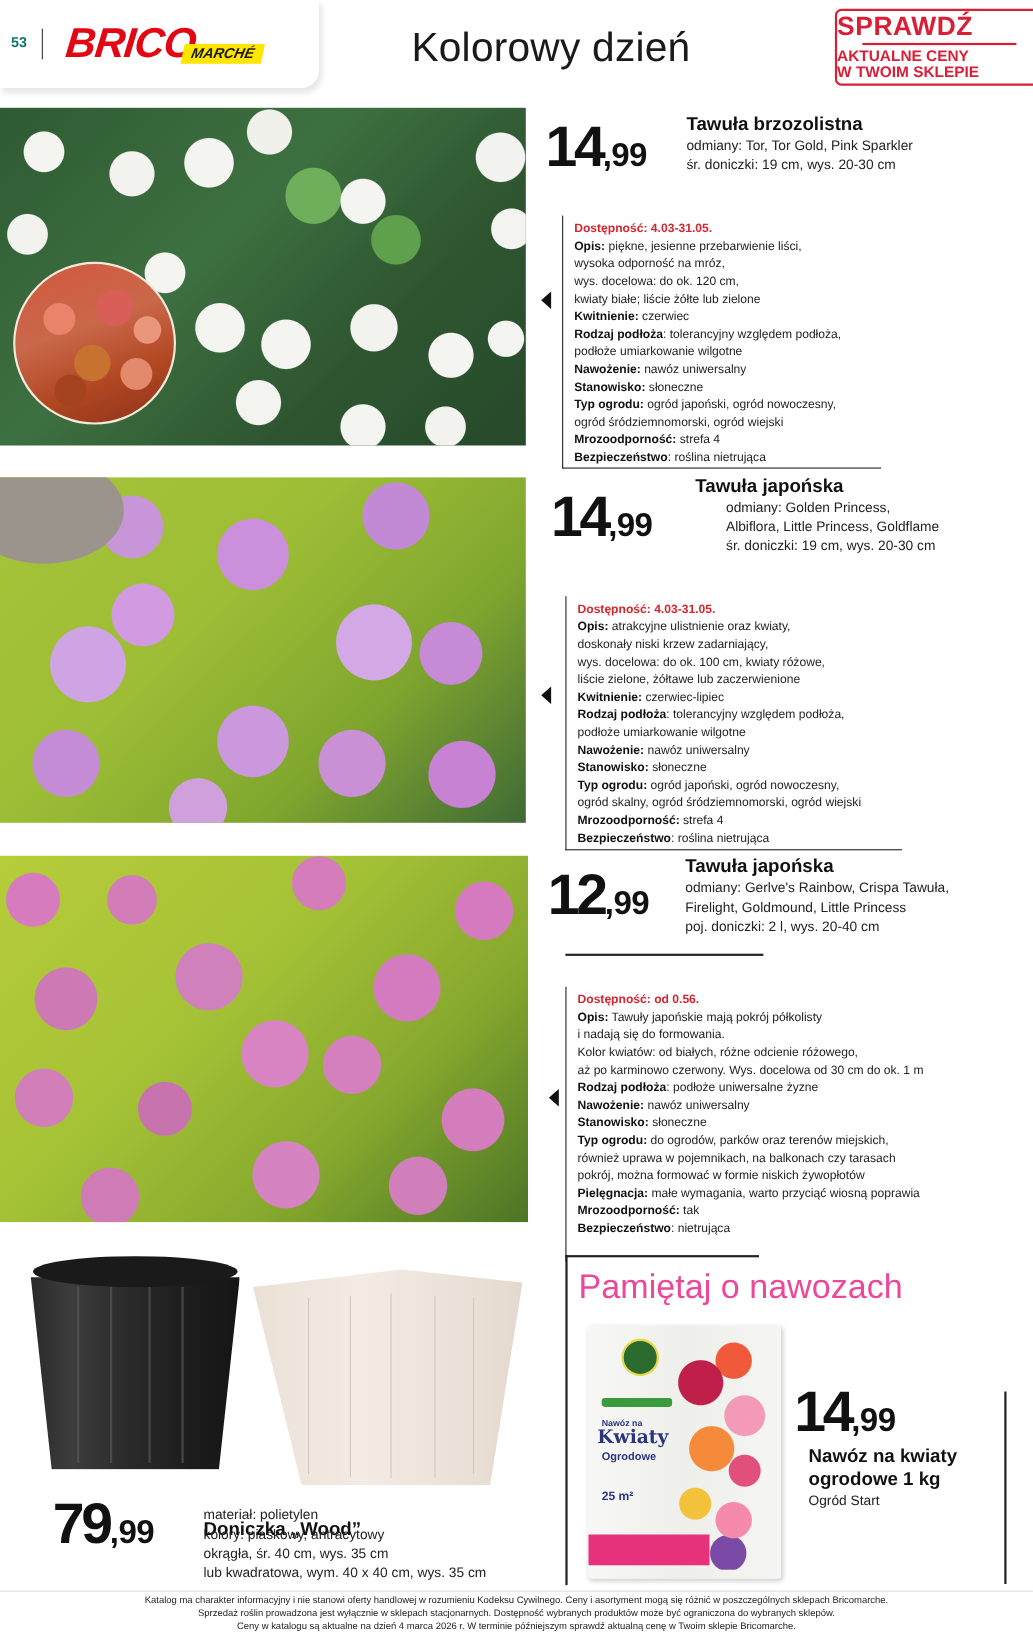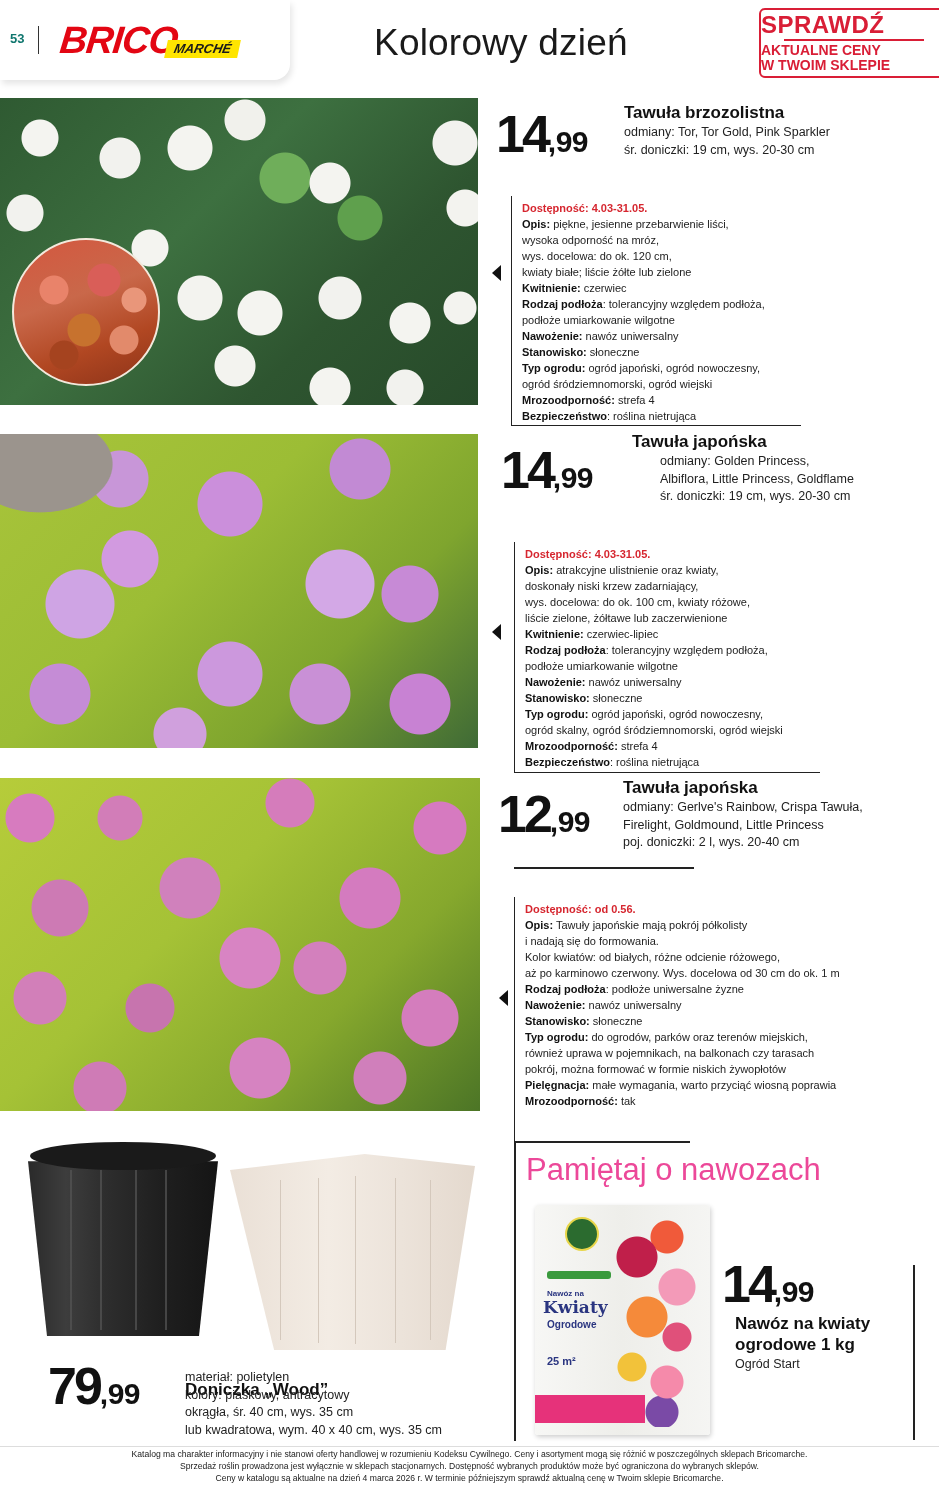--- a/index.html
+++ b/index.html
@@ -259,20 +259,21 @@
   <div class="line"><b></b><span>Kolor kwiatów: od białych, różne odcienie różowego,</span></div>
   <div class="line"><b></b><span>aż po karminowo czerwony.  Wys. docelowa od 30 cm do ok. 1 m</span></div>
   <div class="line"><b>Rodzaj podłoża</b><span>: podłoże uniwersalne żyzne</span></div>
   <div class="line"><b>Nawożenie:</b><span> nawóz uniwersalny</span></div>
   <div class="line"><b>Stanowisko:</b><span> słoneczne</span></div>
   <div class="line"><b>Typ ogrodu:</b><span>  do ogrodów, parków oraz terenów miejskich,</span></div>
   <div class="line"><b></b><span>również uprawa w pojemnikach, na balkonach czy tarasach</span></div>
   <div class="line"><b></b><span>pokrój, można formować w formie niskich żywopłotów</span></div>
   <div class="line"><b>Pielęgnacja:</b><span> małe wymagania, warto przyciąć wiosną poprawia</span></div>
   <div class="line"><b>Mrozoodporność:</b><span> tak</span></div>
+  <div class="line"><b>Bezpieczeństwo</b><span>: nietrująca</span></div>
 </div>
 
 <div class="pot-black"></div>
 <div class="pot-black-rim"></div>
 <div class="pot-black-plank" style="left:70px;"></div>
 <div class="pot-black-plank" style="left:100px;"></div>
 <div class="pot-black-plank" style="left:135px;"></div>
 <div class="pot-black-plank" style="left:165px;"></div>
 <div class="pot-cream"></div>
 <div class="pot-cream-plank" style="left:280px; top:1180px; height:160px;"></div>

